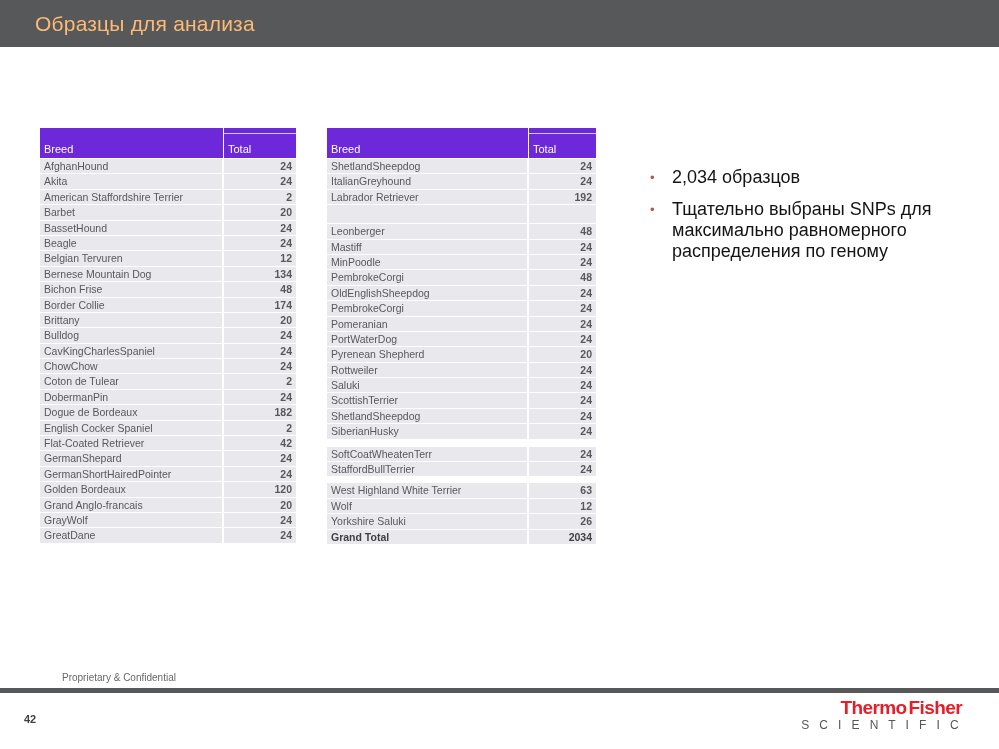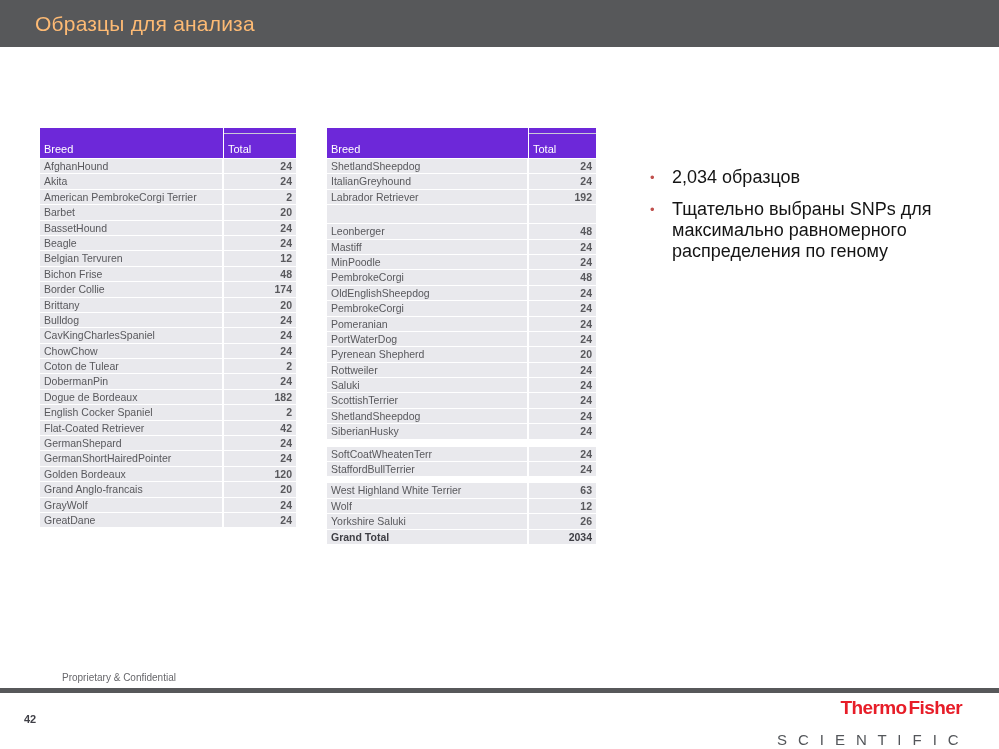--- a/index.html
+++ b/index.html
@@ -40,21 +40,21 @@
   .bullet .dot{width:22px;font-size:13px;line-height:21px;color:#C0504D;flex:none;}
   .bullet .btext{flex:1;font-size:18px;line-height:21px;color:#141414;}
 
   
   .foot-bar{position:absolute;left:0;top:688px;width:100%;height:5px;background:#57585A;}
   .page-num{position:absolute;left:24px;top:713px;font-size:11px;font-weight:bold;color:#3F3F46;}
   .foot-note{position:absolute;left:62px;top:672px;font-size:10px;color:#67676B;}
   .logo{position:absolute;right:37px;top:698px;text-align:right;}
   .logo-l1{font-size:19px;font-weight:bold;color:#E71D28;line-height:19px;letter-spacing:-0.6px;}
   .logo-l1 .fisher{margin-left:2px;}
-  .logo-l2{font-size:15px;font-weight:500;color:#53565A;letter-spacing:3.4px;margin-top:14px;}
+  .logo-l2{font-size:12px;font-weight:500;color:#53565A;letter-spacing:3.4px;margin-top:1px;}
 </style>
 </head>
 <body>
 
 <div class="slide">
 
   <div class="hdr">
     <div class="hdr-title">Образцы для анализа</div>
   </div>
 
@@ -66,38 +66,42 @@
     <div class="t-body">
         <div class="t-row">
           <div class="cell breed">AfghanHound</div>
           <div class="cell total">24</div>
         </div>
         <div class="t-row">
           <div class="cell breed">Akita</div>
           <div class="cell total">24</div>
         </div>
         <div class="t-row">
-          <div class="cell breed">American PembrokeCorgi Terrier</div>
+          <div class="cell breed">American Staffordshire Terrier</div>
           <div class="cell total">2</div>
         </div>
         <div class="t-row">
           <div class="cell breed">Barbet</div>
           <div class="cell total">20</div>
         </div>
         <div class="t-row">
           <div class="cell breed">BassetHound</div>
           <div class="cell total">24</div>
         </div>
         <div class="t-row">
           <div class="cell breed">Beagle</div>
           <div class="cell total">24</div>
         </div>
         <div class="t-row">
           <div class="cell breed">Belgian Tervuren</div>
           <div class="cell total">12</div>
+        </div>
+        <div class="t-row">
+          <div class="cell breed">Bernese Mountain Dog</div>
+          <div class="cell total">134</div>
         </div>
         <div class="t-row">
           <div class="cell breed">Bichon Frise</div>
           <div class="cell total">48</div>
         </div>
         <div class="t-row">
           <div class="cell breed">Border Collie</div>
           <div class="cell total">174</div>
         </div>
         <div class="t-row">

